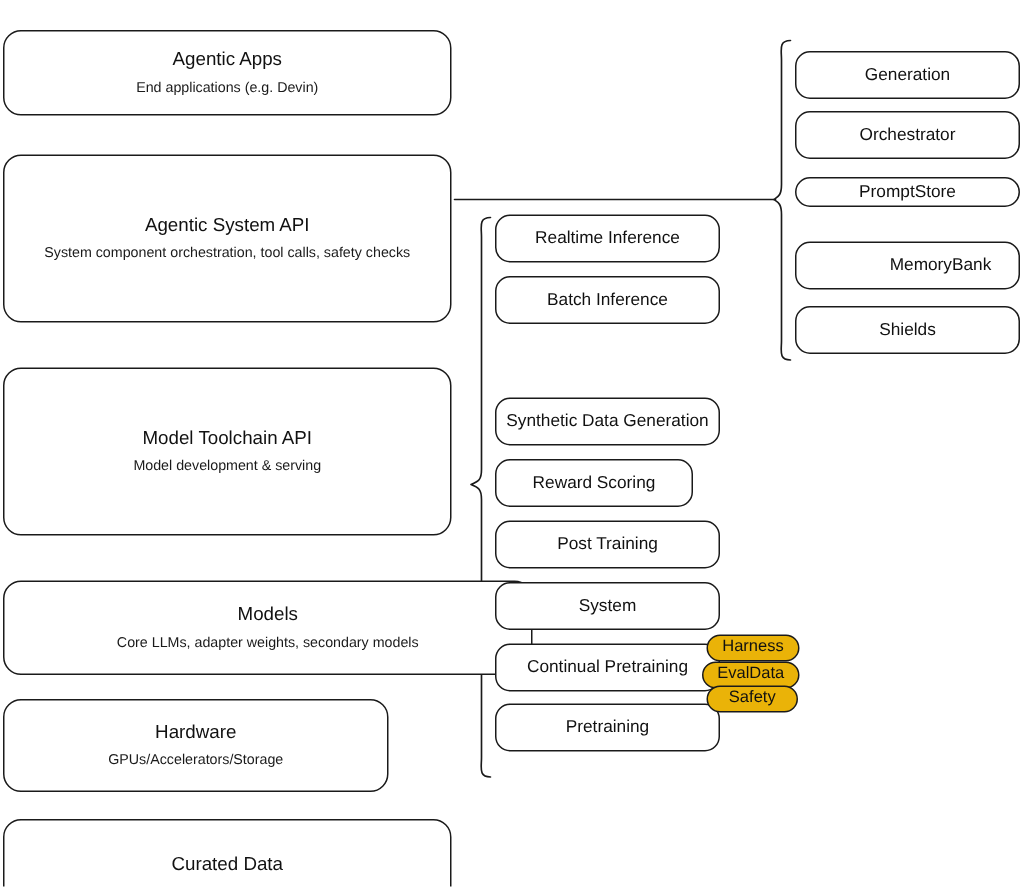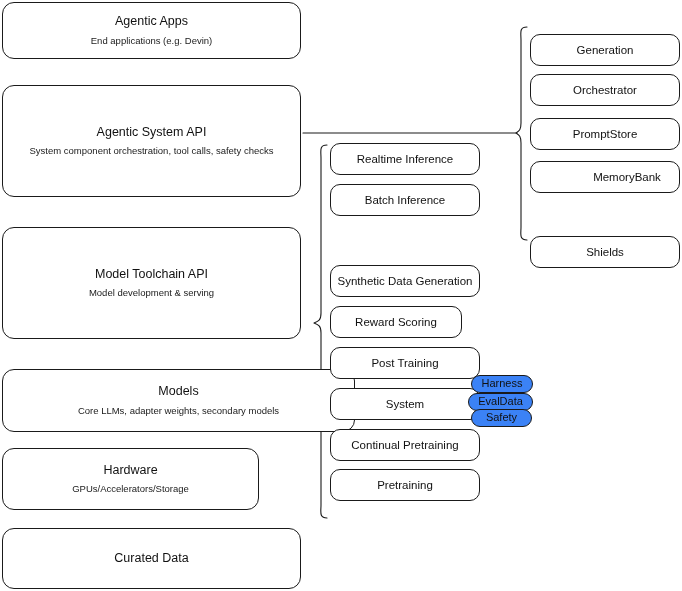--- a/index.html
+++ b/index.html
@@ -36,20 +36,21 @@
     align-items: center;
     justify-content: center;
     text-align: center;
     line-height: 1.25;
   }
 
   
   .layer {
     border-radius: 12px;
     padding: 4px 10px;
+    margin-top: 18px;
   }
   .layer .layer-title {
     font-size: 12.5px;
     color: #111111;
     white-space: nowrap;
   }
   .layer .layer-sub {
     font-size: 9.5px;
     color: #1a1a1a;
     margin-top: 5px;
@@ -63,21 +64,22 @@
     color: #111111;
     white-space: nowrap;
   }
 
   
   .pill {
     border-radius: 999px;
     font-size: 11px;
     color: #111111;
     white-space: nowrap;
-    background: #3b82f6;
+    background: #eab308;
+    margin-top: 48px;
   }
 
   
   #connectors {
     position: absolute;
     left: 0; top: 0;
     width: 682px;
     height: 591px;
     pointer-events: none;
   }
@@ -190,25 +192,25 @@
   </div>
 
   <div class="node capsule" style="left:530px; top:34px; width:150px; height:32px;">
     <span>Generation</span>
   </div>
 
   <div class="node capsule" style="left:530px; top:74px; width:150px; height:32px;">
     <span>Orchestrator</span>
   </div>
 
-  <div class="node capsule" style="left:530px; top:118px; width:150px; height:32px;">
+  <div class="node capsule" style="left:530px; top:118px; width:150px; height:20px;">
     <span>PromptStore</span>
   </div>
 
   <div class="node capsule" style="left:530px; top:161px; width:150px; height:32px;padding-left:44px;">
     <span>MemoryBank</span>
   </div>
 
-  <div class="node capsule" style="left:530px; top:204px; width:150px; height:32px;margin-top:32px;">
+  <div class="node capsule" style="left:530px; top:204px; width:150px; height:32px;">
     <span>Shields</span>
   </div>
 
 </div>
 
 </body></html>

